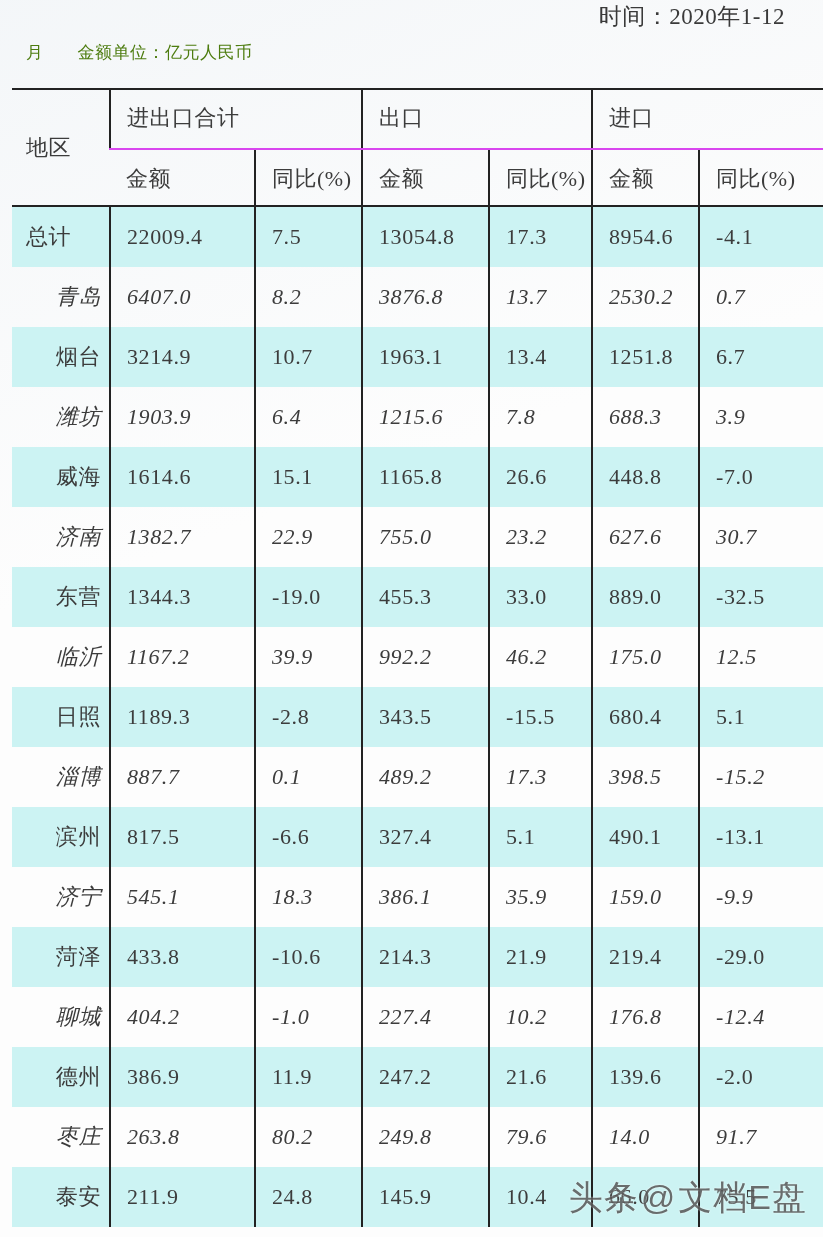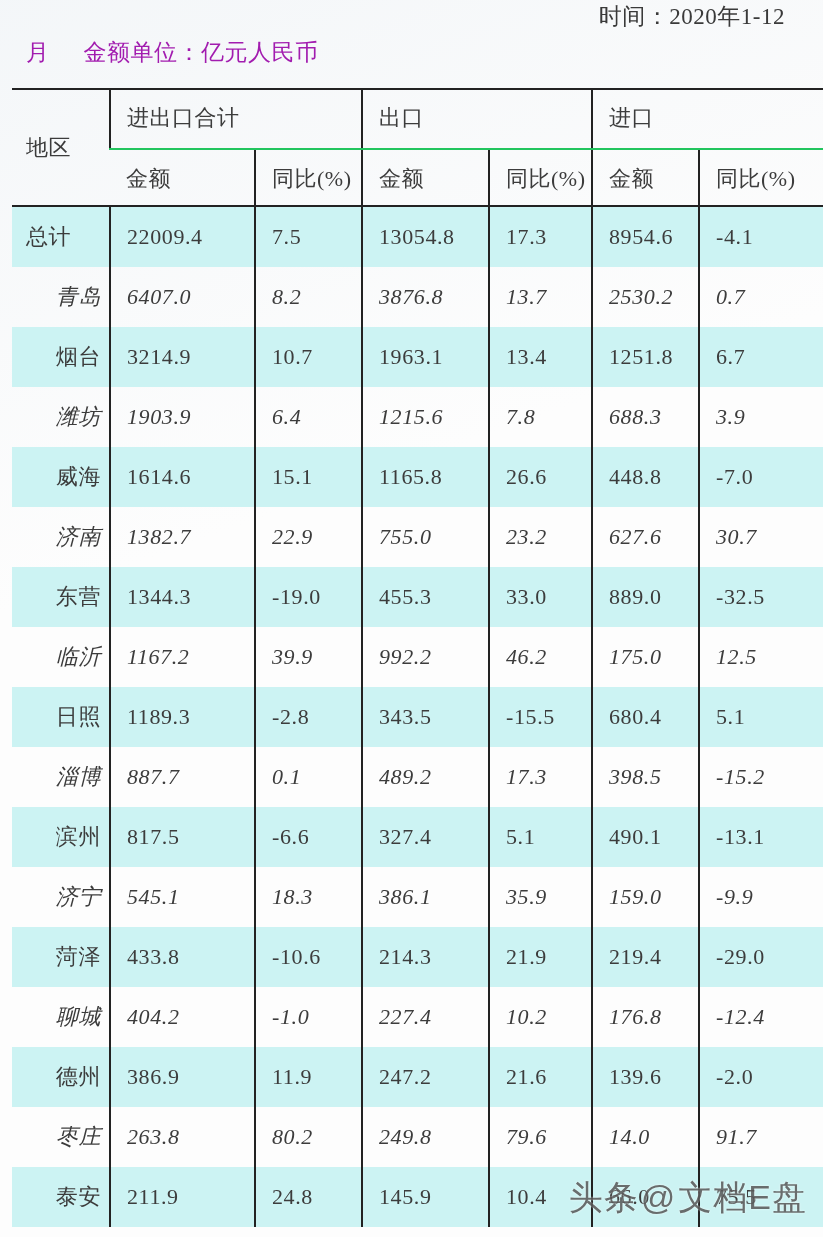--- a/index.html
+++ b/index.html
@@ -29,24 +29,24 @@
     font-size: 23px;
     line-height: 34px;
     letter-spacing: 0.5px;
     color: #3a3a3a;
     white-space: nowrap;
   }
   .meta-unit {
     position: absolute;
     top: 36px;
     left: 26px;
-    font-size: 23px;
+    font-size: 17px;
     line-height: 34px;
     letter-spacing: 0.5px;
-    color: #a21caf;
+    color: #4d7c0f;
     white-space: nowrap;
   }
   .meta-unit .mu-month { margin-right: 34px; }
 
   
   .tbl-wrap {
     position: absolute;
     top: 88px;
     left: 12px;
     width: 830px;
@@ -74,21 +74,21 @@
     font-weight: normal;
   }
   table.data tr > th:first-child,
   table.data tr > td:first-child {
     border-left: 0;
   }
 
   
   thead tr.hr1 th {
     height: 60px;
-    border-bottom: 2px solid #22c55e;
+    border-bottom: 2px solid #d946ef;
   }
   thead tr.hr1 th.region-cell {
     border-bottom: 0;
   }
   thead tr.hr2 th {
     height: 57px;
   }
   thead th .hcell {
     padding-left: 16px;
     text-align: left;

